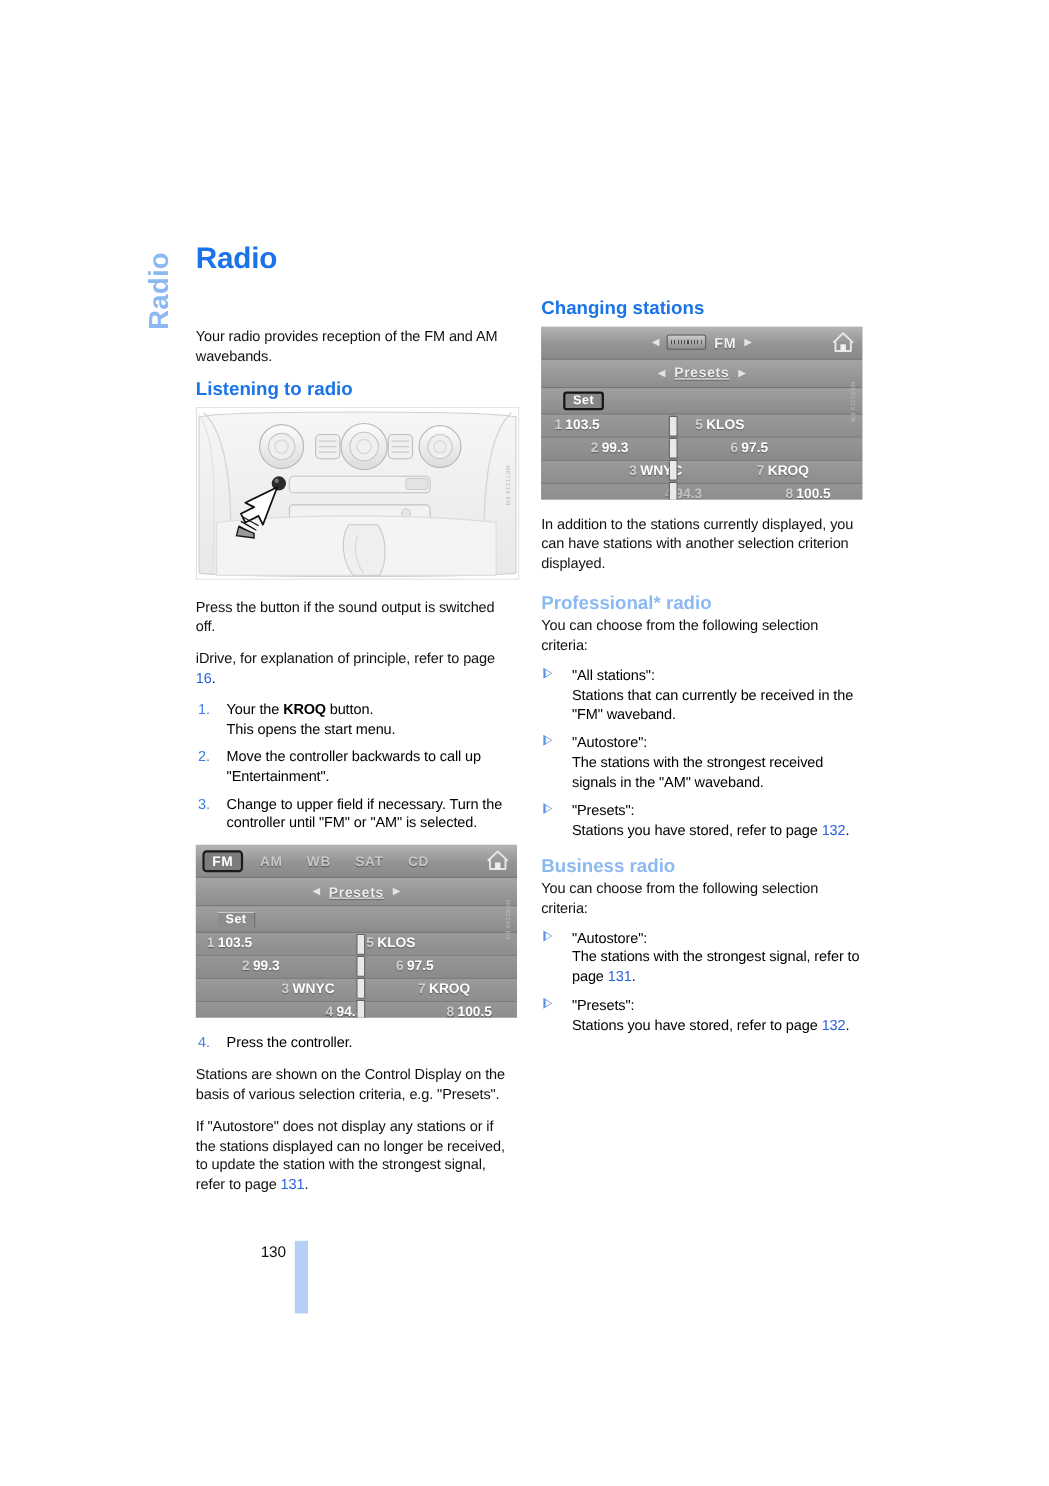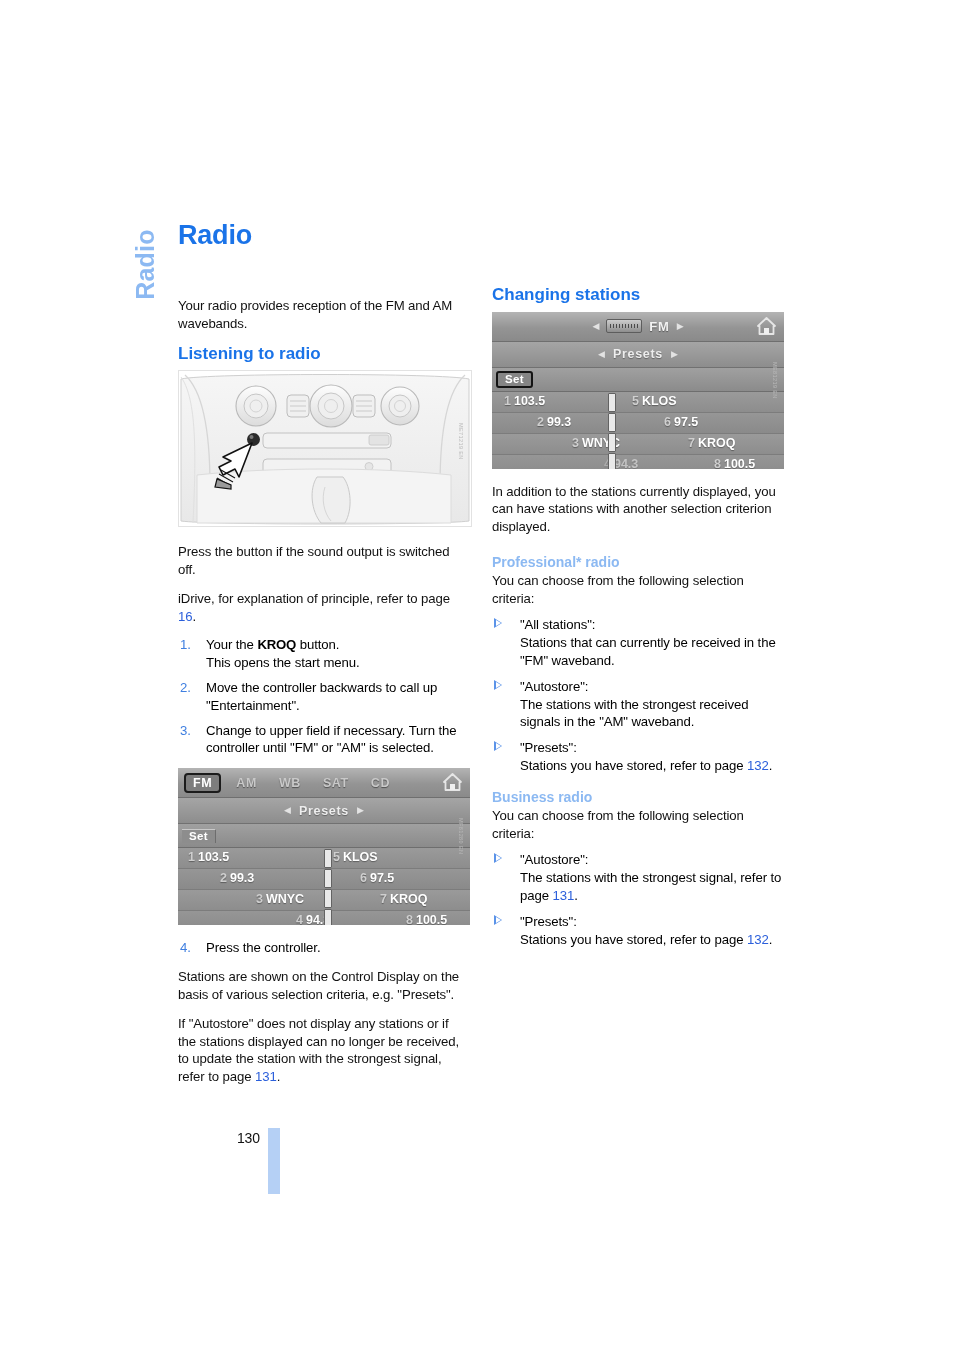--- a/index.html
+++ b/index.html
@@ -46,41 +46,41 @@
   
   .col-left {
     position: absolute;
     left: 178px;
     top: 222px;
     width: 292px;
   }
   .col-right {
     position: absolute;
     left: 492px;
-    top: 285px;
+    top: 270px;
     width: 292px;
   }
 
   h1.page-title {
     font-size: 27px;
     font-weight: bold;
     color: #1a73e8;
     margin: 0 0 48px 0;
     letter-spacing: -0.2px;
     line-height: 1;
   }
   h2.section-head {
     font-size: 17px;
     font-weight: bold;
     color: #1a73e8;
     margin: 0 0 7px 0;
     line-height: 1.15;
   }
   h3.sub-head {
-    font-size: 14px;
+    font-size: 17px;
     font-weight: bold;
     color: #8cb9f2;
     margin: 0 0 1px 0;
     line-height: 1.2;
   }
   p.body {
     font-size: 13.2px;
     line-height: 1.35;
     margin: 0 0 11px 0;
     color: #111;
@@ -279,28 +279,29 @@
     align-items: center;
     justify-content: center;
     gap: 8px;
   }
   .lcd-presets .pl {
     color: #ededed;
     font-size: 12.5px;
     font-weight: bold;
     letter-spacing: 0.7px;
     text-shadow: 0 1px 1px rgba(0,0,0,.35);
+    text-decoration: underline;
   }
   .lcd-setrow {
     height: 23px;
     background: linear-gradient(180deg,#a0a0a0,#8b8b8b);
     border-bottom: 1px solid #6e6e6e;
     display: flex;
     align-items: center;
-    padding-left: 4px;
+    padding-left: 20px;
   }
   .set-chip {
     color: #ffffff;
     font-size: 11.5px;
     font-weight: bold;
     letter-spacing: .4px;
     padding: 0px 7px 1px 7px;
   }
   .set-chip.boxed {
     border: 2px solid #141414;

